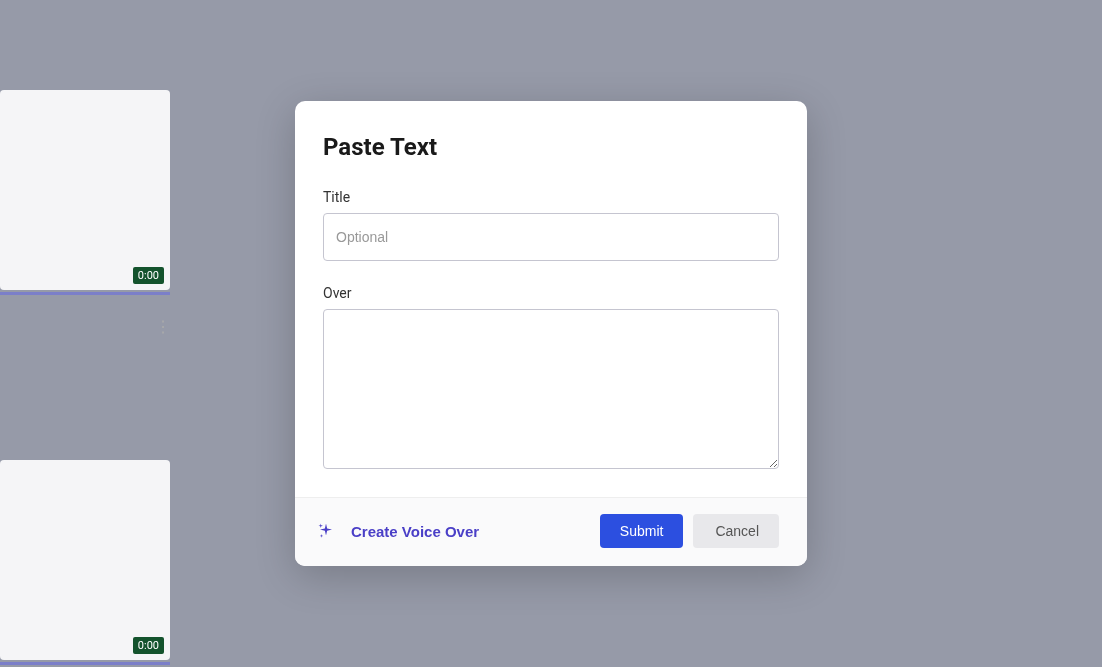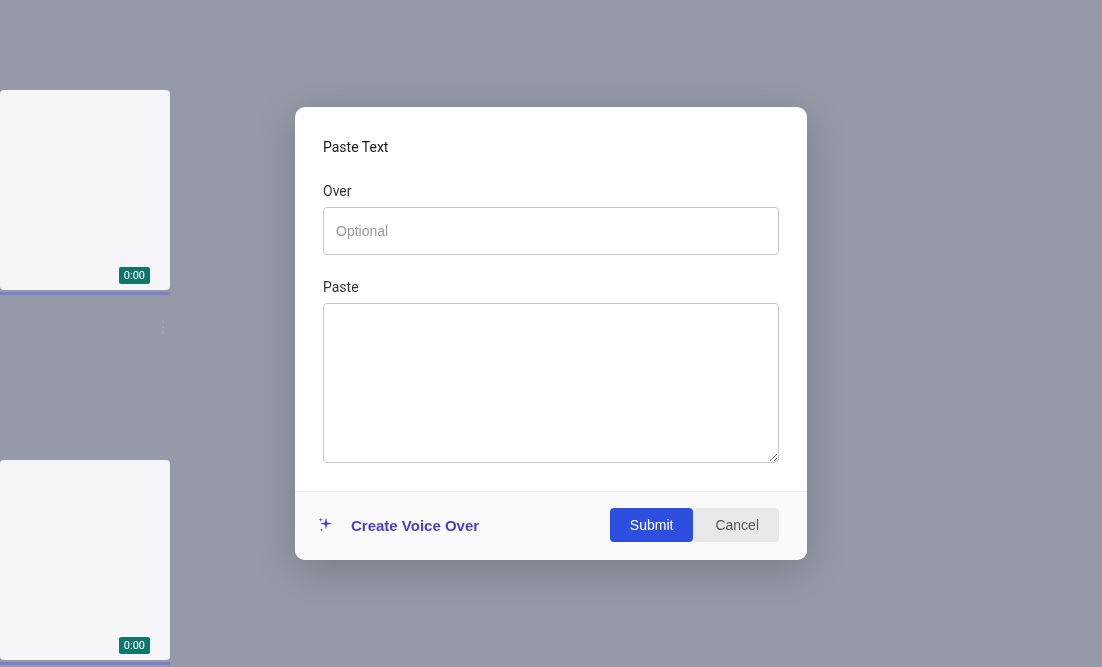--- a/index.html
+++ b/index.html
@@ -26,22 +26,22 @@
       top: 90px;
       left: 0;
     }
     .bg-card-2 {
       top: 460px;
       left: 0;
     }
     .bg-card .timestamp {
       position: absolute;
       bottom: 6px;
-      right: 20px;
-      background: #0f766e;
+      right: 6px;
+      background: #14532d;
       color: #fff;
       font-size: 11px;
       padding: 2px 5px;
       border-radius: 2px;
     }
     .bg-card .progress {
       position: absolute;
       bottom: -5px;
       left: 0;
       width: 100%;
@@ -69,22 +69,22 @@
       background: #fff;
       width: 512px;
       border-radius: 10px;
       box-shadow: 0 10px 40px rgba(0,0,0,0.2);
       overflow: hidden;
     }
     .modal-body {
       padding: 32px 28px 24px 28px;
     }
     .modal-title {
-      font-size: 14px;
-      font-weight: 400;
+      font-size: 24px;
+      font-weight: 700;
       color: #1a1a1a;
       margin-bottom: 28px;
     }
     .field-group {
       margin-bottom: 24px;
     }
     .field-label {
       display: block;
       font-size: 14px;
       color: #333;
@@ -133,20 +133,21 @@
       background: none;
       border: none;
     }
     .sparkle-icon {
       width: 18px;
       height: 18px;
       fill: #4a3fc7;
     }
     .footer-actions {
       display: flex;
+      gap: 10px;
     }
     .btn {
       padding: 9px 20px;
       border-radius: 4px;
       font-size: 14px;
       font-weight: 500;
       cursor: pointer;
       border: none;
     }
     .btn-primary {
@@ -171,26 +172,26 @@
   <span class="timestamp">0:00</span>
   <div class="progress"></div>
 </div>
 
 <div class="modal-overlay">
   <div class="modal">
     <div class="modal-body">
       <h2 class="modal-title">Paste Text</h2>
 
       <div class="field-group">
-        <label class="field-label">Over</label>
+        <label class="field-label">Title</label>
         <input type="text" class="text-input" placeholder="Optional" style="">
       </div>
 
       <div class="field-group" style="margin-bottom:0">
-        <label class="field-label">Paste</label>
+        <label class="field-label">Over</label>
         <textarea class="textarea-input" style=""></textarea>
       </div>
     </div>
 
     <div class="modal-footer">
       <button class="voice-over">
         <svg class="sparkle-icon" viewBox="0 0 24 24">
           <path d="M12 2 L13.5 8.5 L20 10 L13.5 11.5 L12 18 L10.5 11.5 L4 10 L10.5 8.5 Z"></path>
           <path d="M5 2 L5.6 4.4 L8 5 L5.6 5.6 L5 8 L4.4 5.6 L2 5 L4.4 4.4 Z"></path>
           <path d="M6 16 L6.5 18 L8.5 18.5 L6.5 19 L6 21 L5.5 19 L3.5 18.5 L5.5 18 Z"></path>

